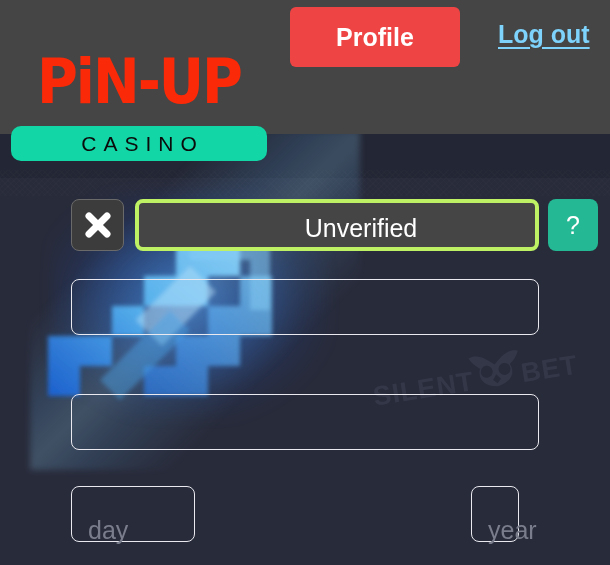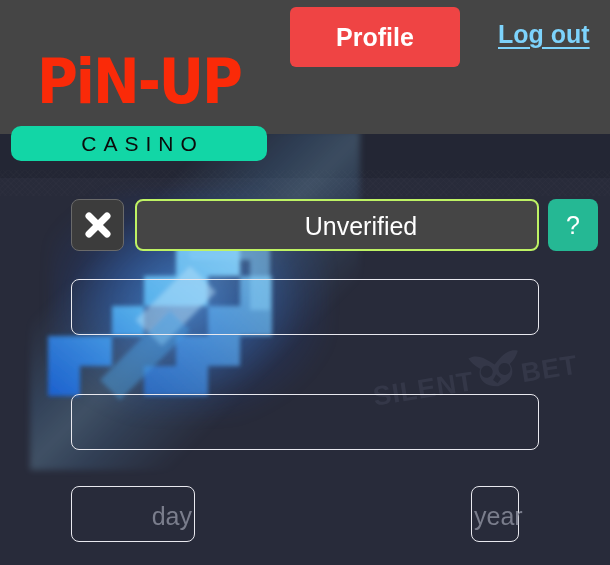--- a/index.html
+++ b/index.html
@@ -232,21 +232,21 @@
     width: 30px;
     height: 30px;
   }
   .status-field {
     position: absolute;
     left: 64px;
     top: 0;
     width: 404px;
     height: 52px;
     background: #454545;
-    border: 2px solid #bef264;
+    border: 4px solid #bef264;
     border-radius: 8px;
     box-sizing: border-box;
     color: #ffffff;
     font-size: 25px;
     line-height: 50px;
     text-align: center;
     padding-left: 48px;
   }
   .help-btn {
     position: absolute;
@@ -292,23 +292,23 @@
     position: absolute;
     top: 0;
     height: 56px;
     background: transparent;
     border: 1px solid #e9e9ef;
     border-radius: 8px;
     box-sizing: border-box;
     color: #7a7d8c;
     font-size: 25px;
     line-height: 54px;
-    text-align: right;
+    text-align: left;
     cursor: pointer;
-    padding: 2px;
+    padding: 16px;
     font-family: "Liberation Sans", sans-serif;
   }
   #date-day   { left: 0px;   width: 124px; }
   #date-month { left: 136px; width: 196px; }
   #date-year  { left: 400px; width: 48px;  }
   .chev {
     position: absolute;
     right: 22px;
     top: 50%;
     margin-top: -4px;

